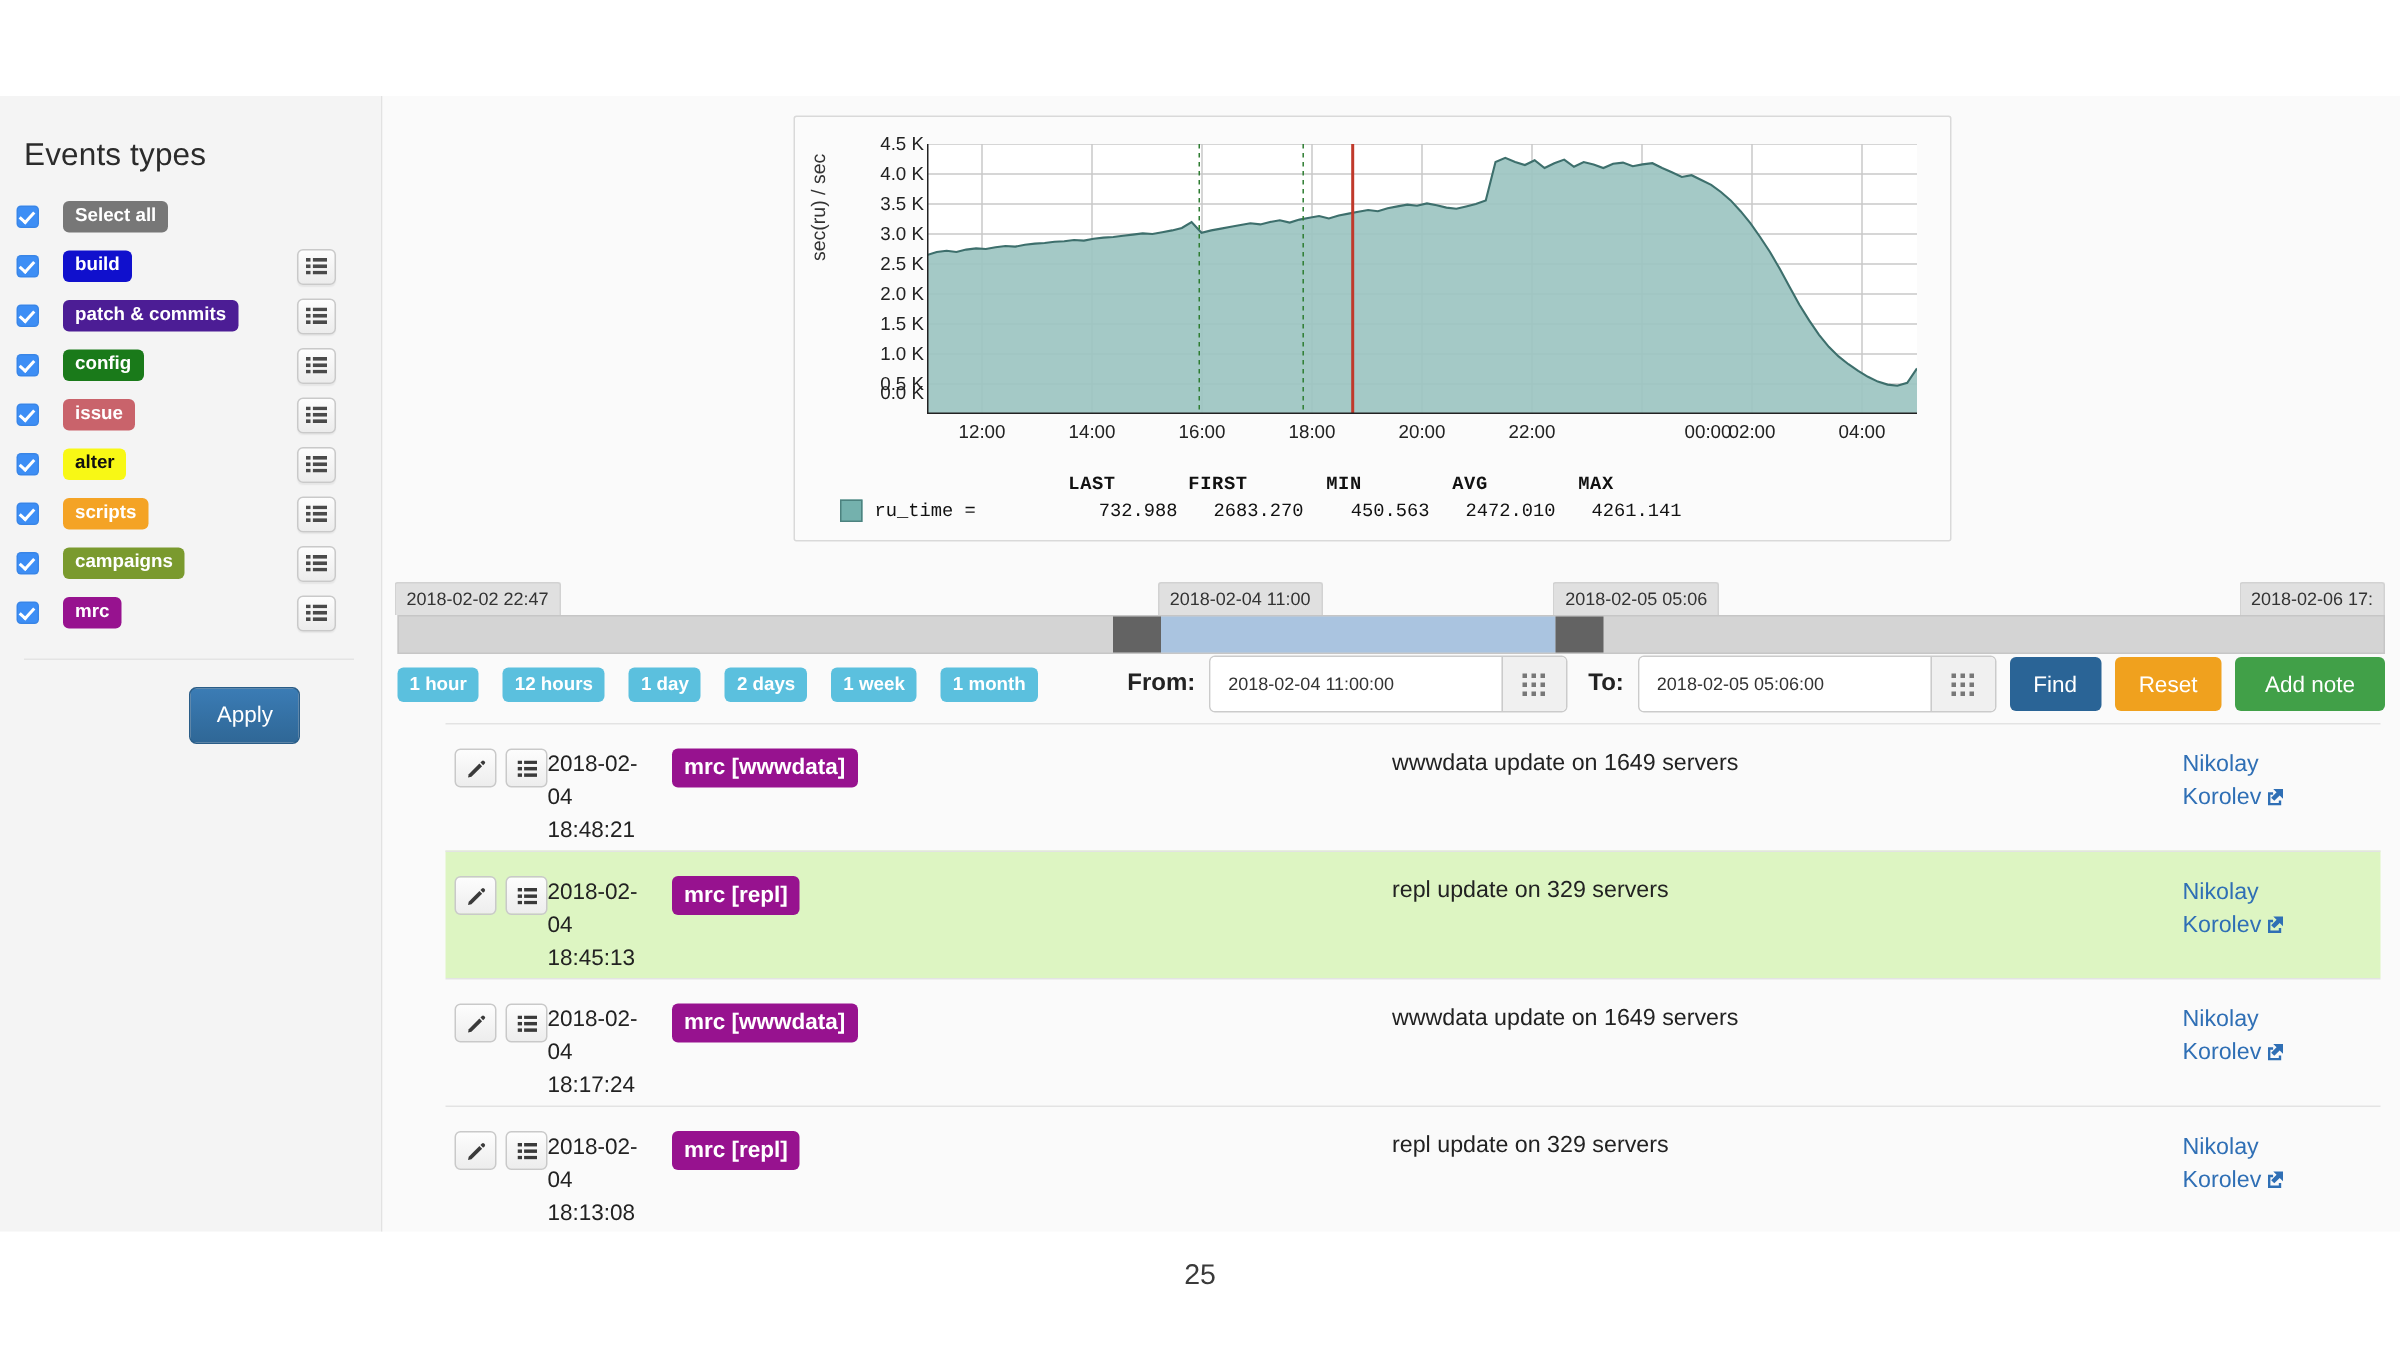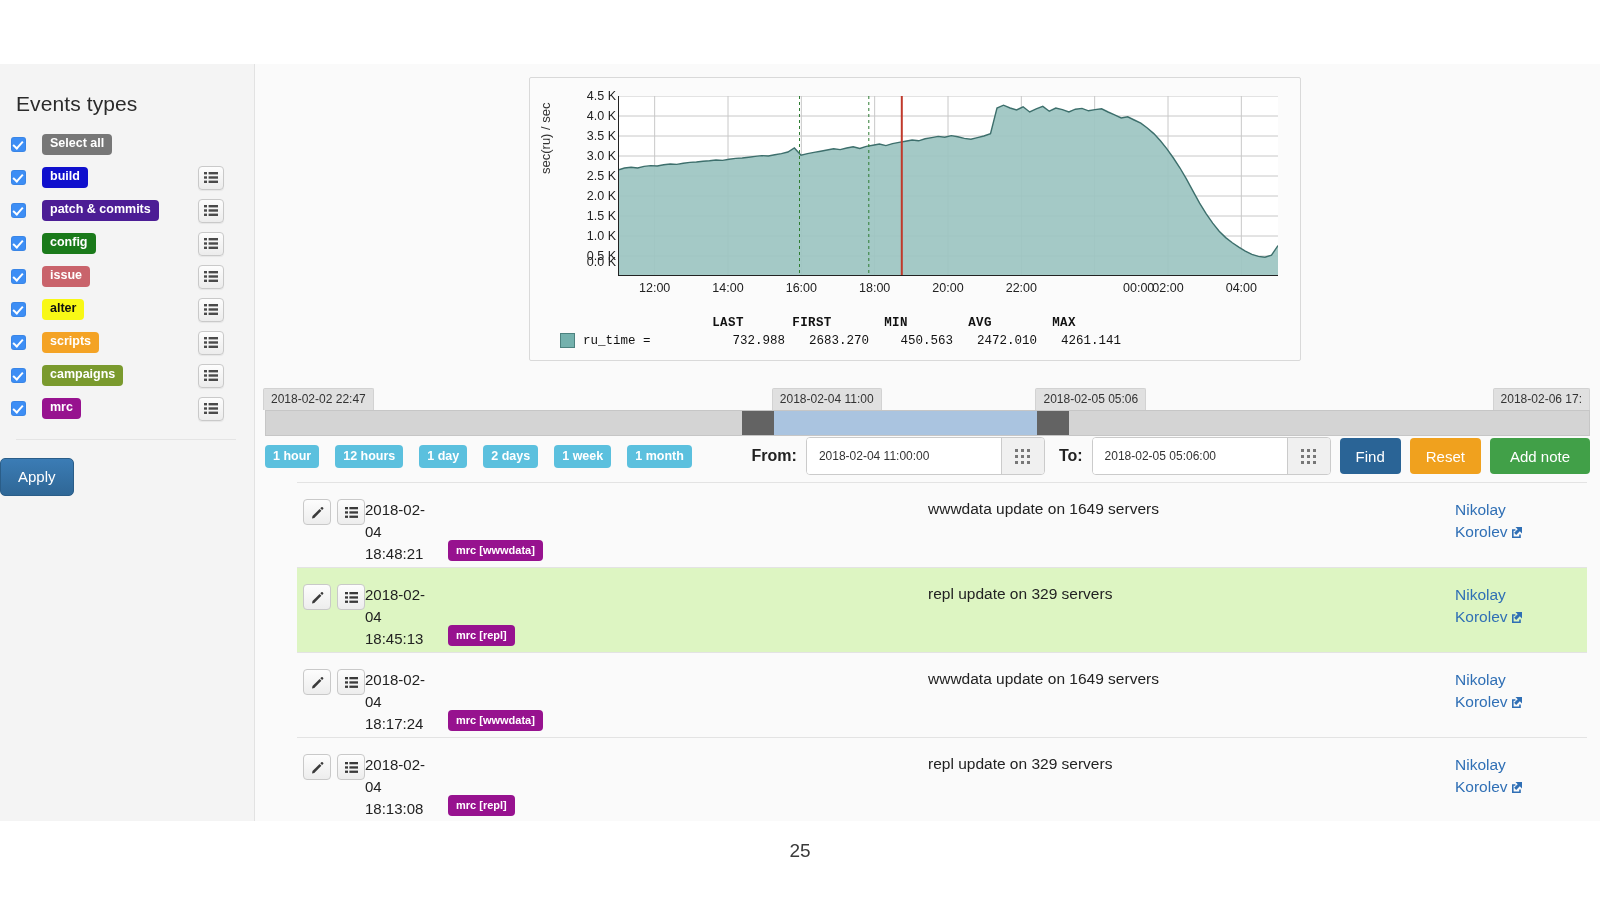--- a/index.html
+++ b/index.html
@@ -78,21 +78,21 @@
     box-shadow: 0 1px 1px rgba(0,0,0,.06);
     display: flex; align-items: center; justify-content: center;
     cursor: pointer;
     flex: 0 0 auto;
   }
   .gl-list { display:block; }
   .sb-divider {
     margin: 14px 18px 0 16px;
     border-top: 1px solid #e4e4e4;
   }
-  .apply-wrap { text-align: left; padding: 18px 54px 0 0; }
+  .apply-wrap { text-align: right; padding: 18px 54px 0 0; }
   .btn-apply {
     display: inline-block;
     padding: 9px 17px 10px;
     border-radius: 5px;
     background: linear-gradient(#3b7cb5, #2f6796);
     border: 1px solid #2a5d88;
     color: #fff;
     font-size: 15px;
     cursor: pointer;
   }
@@ -308,27 +308,26 @@
     font-size: 15px;
     color: #222;
     line-height: 22px;
     flex: 0 0 auto;
   }
   .ecell-tag { width: 480px; flex: 0 0 auto; padding-left: 8px; }
   .etag {
     display: inline-block;
     background: #97128f;
     color: #fff;
-    font-size: 11px;
+    font-size: 15px;
     font-weight: bold;
     padding: 4px 8px 5px;
     border-radius: 4px;
     white-space: nowrap;
     cursor: pointer;
-    margin-top: 41px;
   }
   .ecell-msg {
     flex: 1 1 auto;
     font-size: 15.5px;
     color: #222;
     padding-top: 1px;
   }
   .ecell-user {
     width: 132px;
     flex: 0 0 auto;

